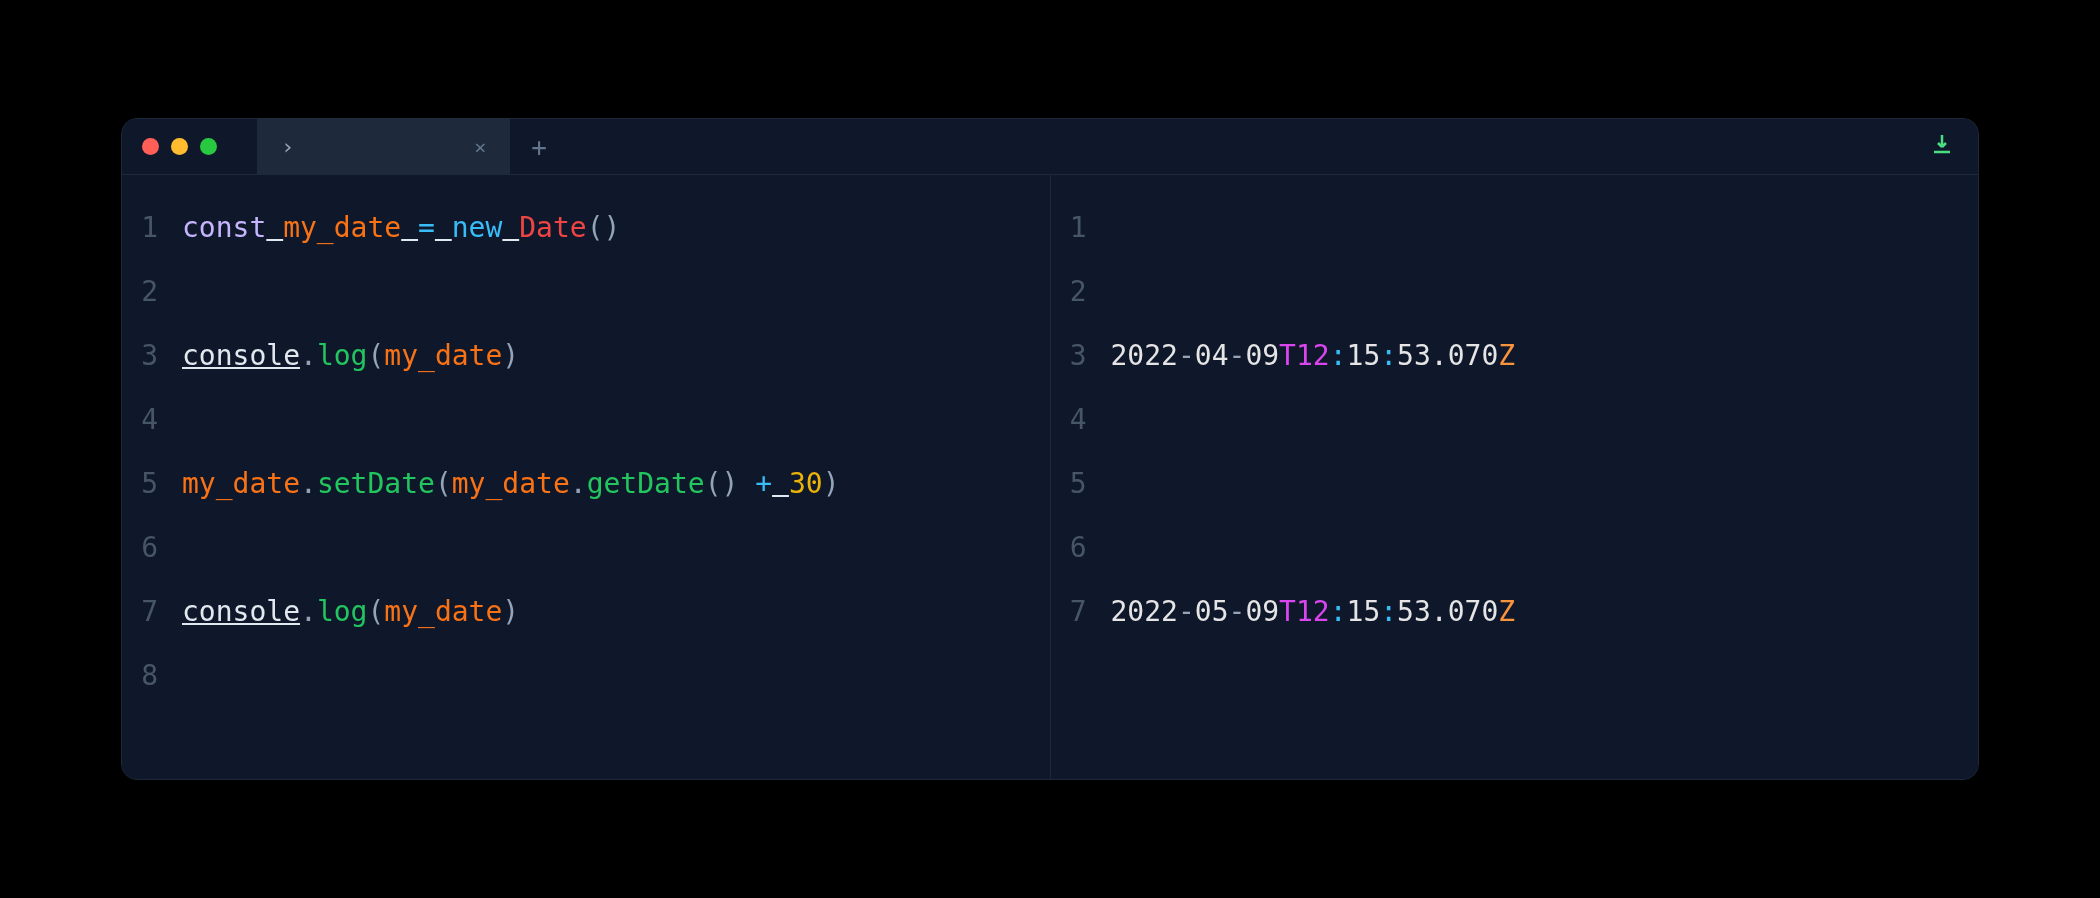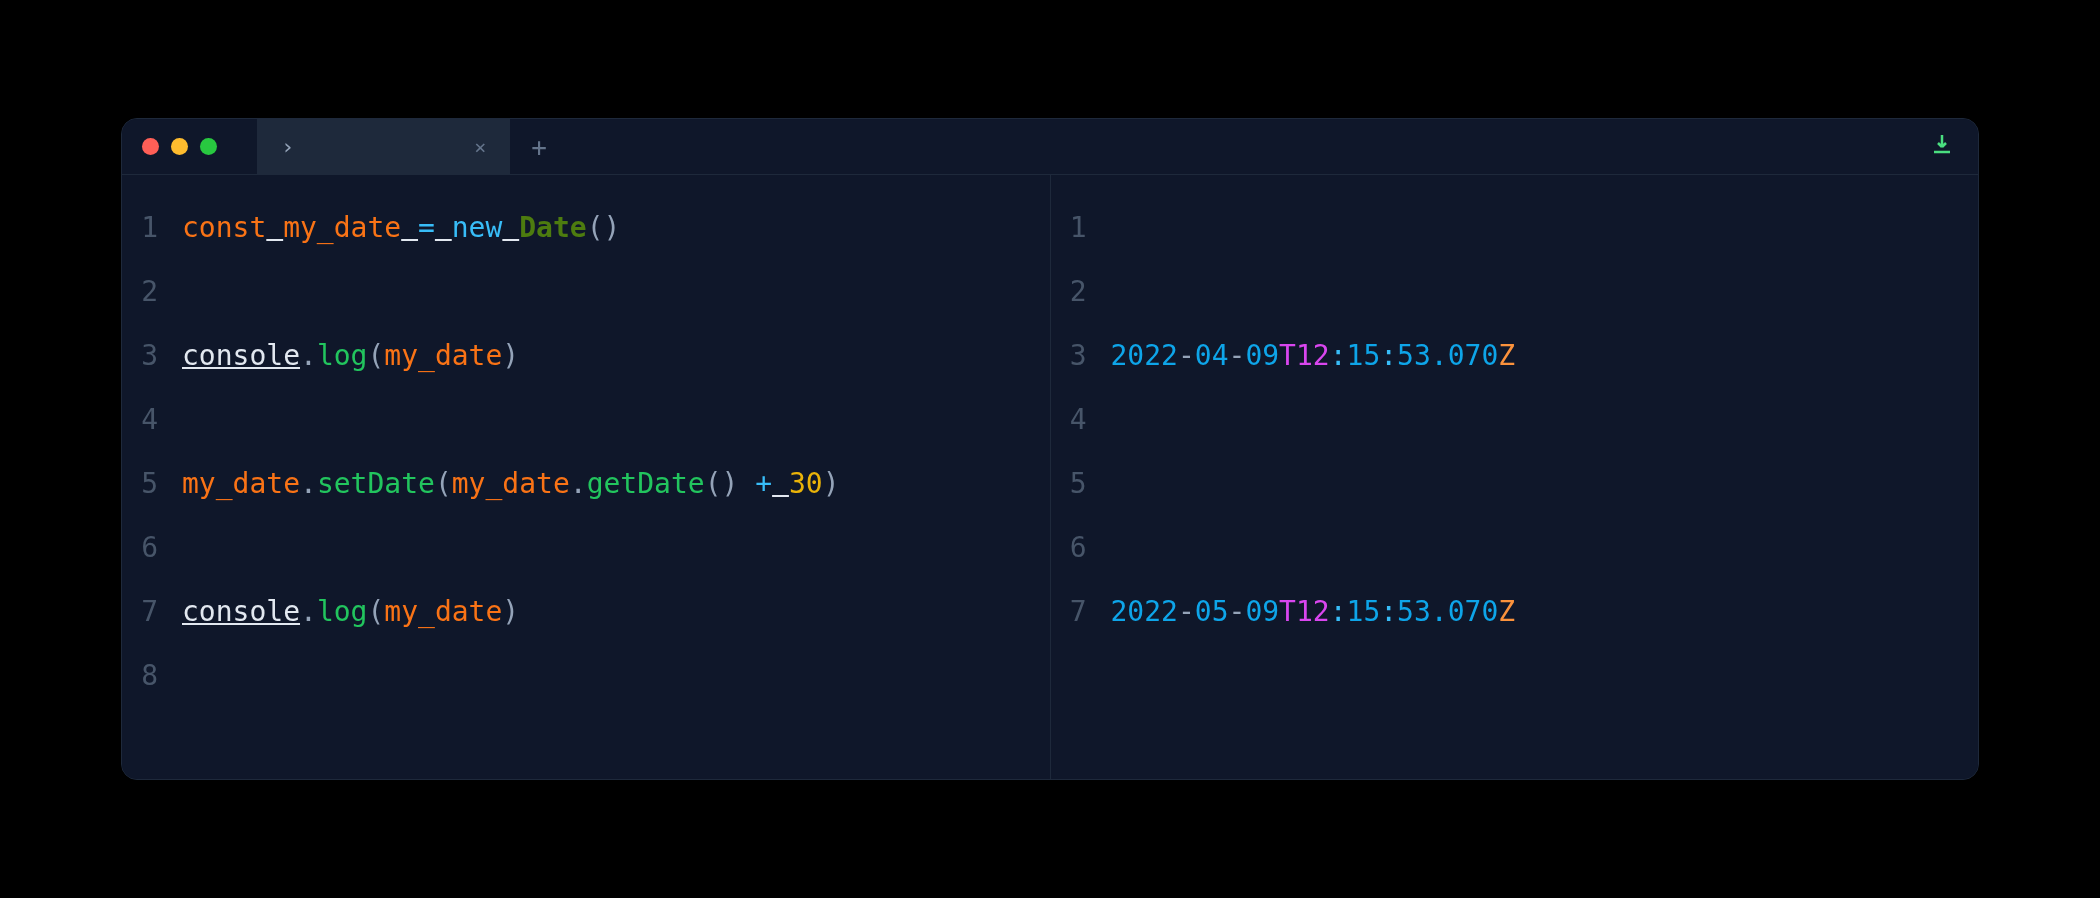--- a/index.html
+++ b/index.html
@@ -127,29 +127,29 @@
       color: #475569;
       padding-right: 24px;
       user-select: none;
     }
     
     .code-content {
       flex: 1;
       white-space: pre;
     }
     
-    .tk-keyword { color: #f97316; }
+    .tk-keyword { color: #c4b5fd; }
     .tk-variable { color: #f97316; }
     .tk-operator { color: #38bdf8; }
-    .tk-class { color: #4d7c0f; font-weight: bold; }
+    .tk-class { color: #ef4444; }
     .tk-ident { color: #e2e8f0; text-decoration: underline; }
     .tk-punct { color: #94a3b8; }
     .tk-method { color: #22c55e; }
     .tk-number { color: #eab308; margin-top: 20px; }
-    .tk-date-num { color: #0ea5e9; }
+    .tk-date-num { color: #e5e5e5; }
     .tk-date-t { color: #d946ef; }
     .tk-date-z { color: #fb923c; }
     .tk-date-colon { color: #38bdf8; }
   </style>
 </head>
 <body>
 
 <div class="window">
   <div class="titlebar">
     <div class="traffic-lights">

